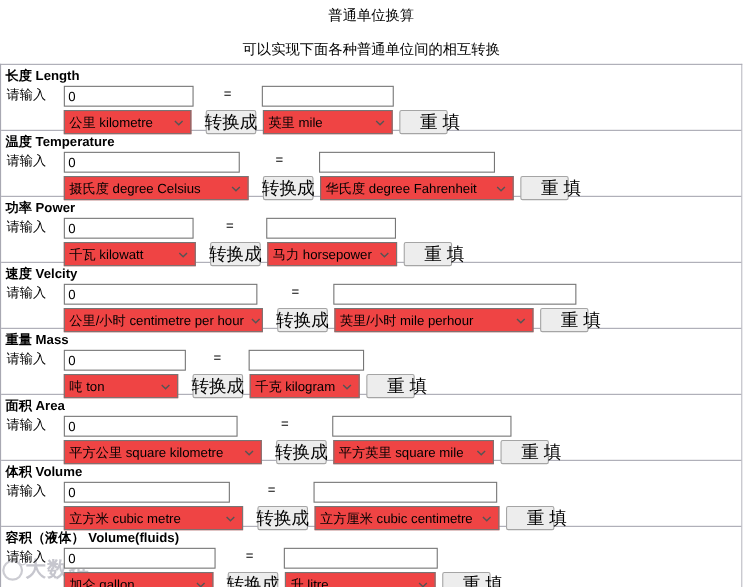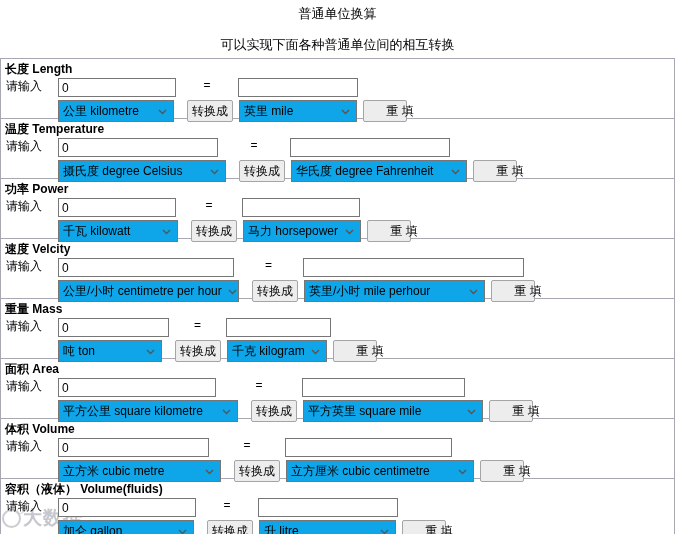--- a/index.html
+++ b/index.html
@@ -35,43 +35,43 @@
   .line1{display:flex;height:21px;margin-top:1px;}
   .lbl{width:57px;padding-left:5px;box-sizing:border-box;flex:none;}
   .txt{
     height:19px;border:1px solid #767676;background:#fff;padding:0 3px;
     box-sizing:border-box;flex:none;
     font-family:inherit;font-size:12px;color:#000;
   }
   .eq{flex:none;text-align:center;}
   .line2{display:flex;align-items:center;margin-left:57px;margin-top:1px;height:22px;}
   .selbox{
-    height:22px;border:1px solid #767676;background:#0ea5e9;box-sizing:border-box;
+    height:22px;border:1px solid #767676;background:#ef4444;box-sizing:border-box;
     display:flex;align-items:center;justify-content:space-between;
     padding:0 6px 0 4px;flex:none;cursor:default;white-space:nowrap;overflow:hidden;
   }
   .chev{flex:none;margin-left:6px;display:inline-block;}
   .btn{
     height:22px;box-sizing:border-box;flex:none;
     background:#ededed;border:1px solid #a5a5a5;border-radius:2px;
     display:flex;align-items:center;justify-content:center;
-    font-family:inherit;font-size:12px;white-space:pre;cursor:default;
+    font-family:inherit;font-size:16px;white-space:pre;cursor:default;
   }
   .btn-convert{width:46px;margin-left:13px;}
   .btn-reset{width:44px;margin-left:6px;padding-left:36px;}
   .sel-to{margin-left:6px;}
 
   
   .r0 .in1{width:118px}.r0 .eq{width:62px}.r0 .in2{width:120px}.r0 .sel-from{width:116px}.r0 .sel-to{width:118px}
   .r1 .in1{width:160px}.r1 .eq{width:72px}.r1 .in2{width:160px}.r1 .sel-from{width:168px}.r1 .sel-to{width:176px}
   .r2 .in1{width:118px}.r2 .eq{width:66px}.r2 .in2{width:118px}.r2 .sel-from{width:120px}.r2 .sel-to{width:118px}
   .r3 .in1{width:176px}.r3 .eq{width:69px}.r3 .in2{width:221px}.r3 .sel-from{width:181px}.r3 .sel-to{width:181px}
   .r4 .in1{width:111px}.r4 .eq{width:57px}.r4 .in2{width:105px}.r4 .sel-from{width:104px}.r4 .sel-to{width:100px}
-  .r5 .in1{width:158px}.r5 .eq{width:86px}.r5 .in2{width:163px}.r5 .sel-from{width:180px}.r5 .sel-to{width:180px}
-  .r6 .in1{width:151px}.r6 .eq{width:76px}.r6 .in2{width:167px}.r6 .sel-from{width:163px}.r6 .sel-to{width:188px}
+  .r5 .in1{width:158px}.r5 .eq{width:86px}.r5 .in2{width:163px}.r5 .sel-from{width:180px}.r5 .sel-to{width:146px}
+  .r6 .in1{width:151px}.r6 .eq{width:76px}.r6 .in2{width:167px}.r6 .sel-from{width:163px}.r6 .sel-to{width:168px}
   .r7 .in1{width:138px}.r7 .eq{width:62px}.r7 .in2{width:140px}.r7 .sel-from{width:136px}.r7 .sel-to{width:137px}
 </style>
 </head>
 <body>
 
 <div class="page-title">普通单位换算</div>
 <div class="page-subtitle">可以实现下面各种普通单位间的相互转换</div>
 
 <div class="watermark">
   <span class="wm-icon"></span>

